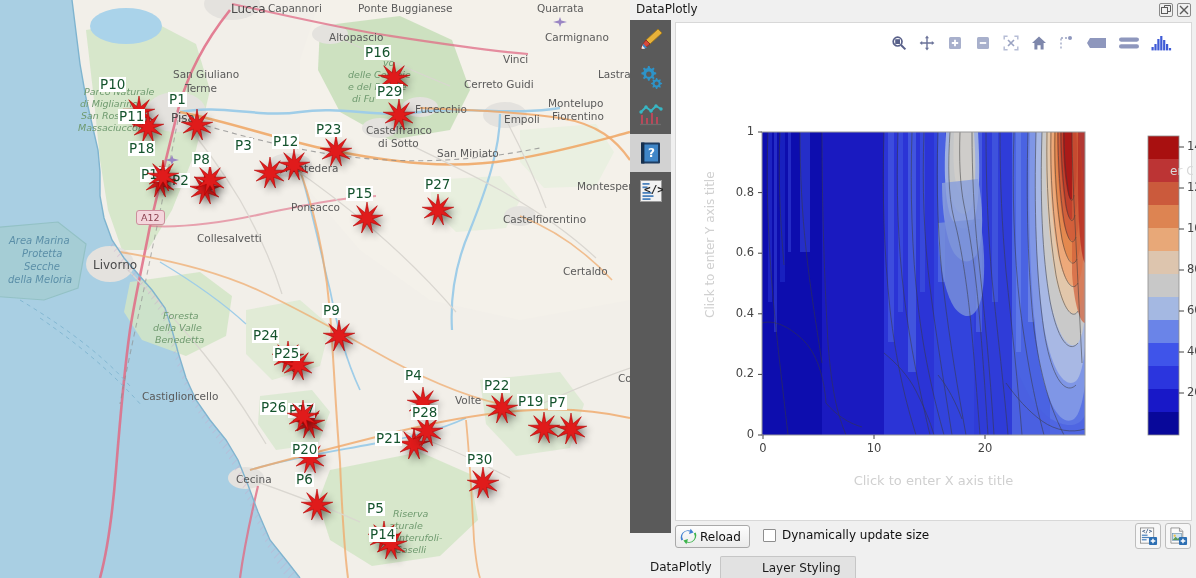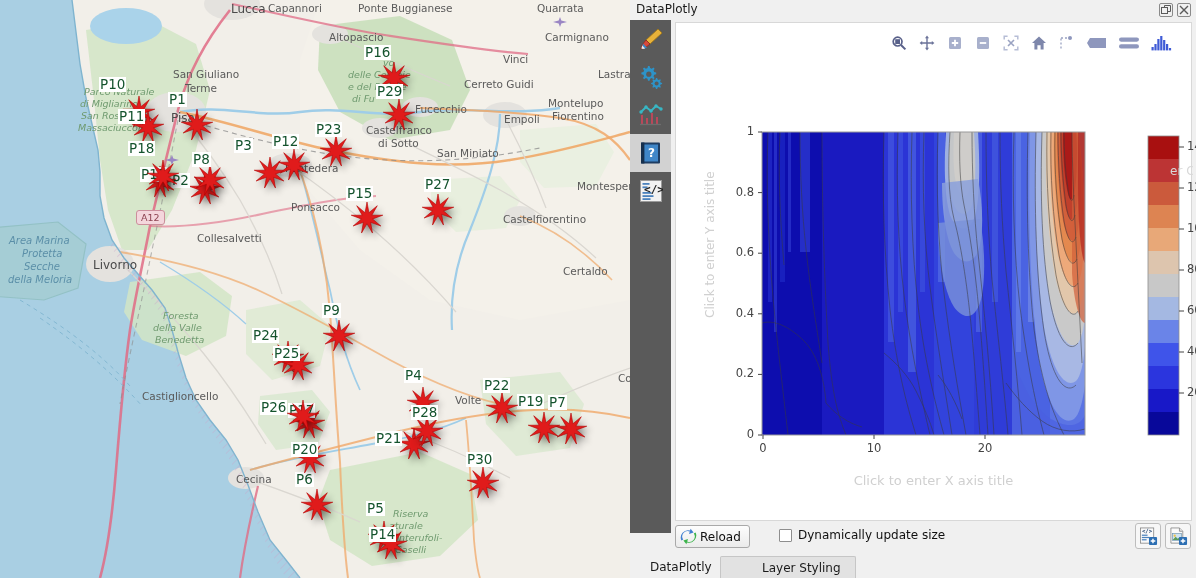--- a/index.html
+++ b/index.html
@@ -141,21 +141,21 @@
     position: absolute; left: 0px; top: 3px;
     height: 23px; padding: 0 8px 0 4px;
     display: flex; align-items: center; gap: 3px;
     border: 1px solid #a9a9a9; border-radius: 3px;
     background: linear-gradient(#fdfdfd, #ebebeb);
     font-size: 12px; color: #101010; cursor: pointer;
   }
   #dyn-size {
     position: absolute; left: 88px; top: 6px;
     display: flex; align-items: center; gap: 6px;
-    font-size: 12px; color: #101010; cursor: pointer; margin-left: 16px;
+    font-size: 12px; color: #101010; cursor: pointer;
   }
   .chk {
     width: 13px; height: 13px;
     border: 1px solid #8e8e8e; background: #fff; border-radius: 1px;
   }
   .exp-btn {
     position: absolute; top: 1px;
     width: 26px; height: 26px;
     border: 1px solid #bdbdbd; border-radius: 3px;
     background: #f7f7f7; cursor: pointer;

